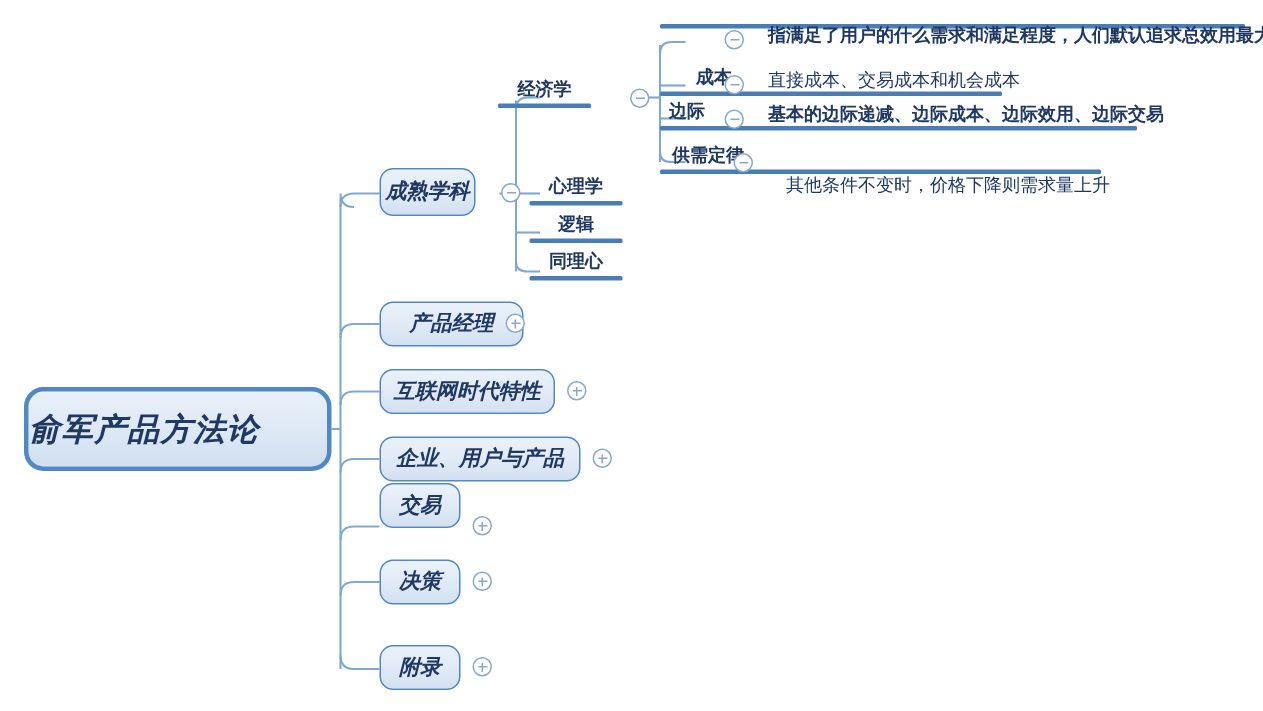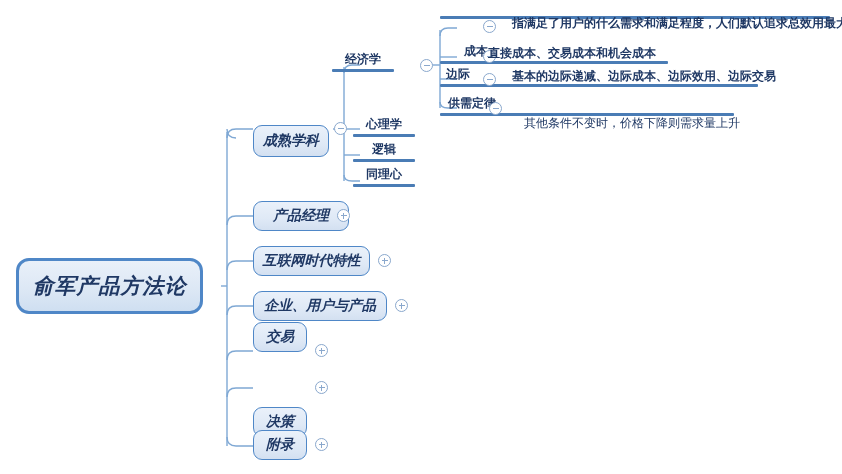--- a/index.html
+++ b/index.html
@@ -24,29 +24,28 @@
     width: 842px;
     height: 474px;
     pointer-events: none;
   }
 
   
   .root-node {
     position: absolute;
     left: 16px;
     top: 258px;
-    width: 187px;
+    width: 205px;
     height: 56px;
     box-sizing: border-box;
     border: 3px solid #4f87c7;
     border-radius: 13px;
     background: linear-gradient(180deg, #e9f0f9 0%, #dde8f5 55%, #cfdff1 100%);
     display: flex;
     align-items: center;
-    justify-content: center;
   }
   .root-node .root-label {
     font-size: 21px;
     font-weight: bold;
     font-style: italic;
     color: #1f3864;
     letter-spacing: 1px;
     white-space: nowrap;
   }
 
@@ -161,21 +160,21 @@
       <path d="M440,57 H457"></path>
       <path d="M440,79 H457"></path>
       <path d="M440,102 Q440,108 448,108 H457"></path>
     </g>
   </svg>
 
   <div class="root-node">
     <span class="root-label">俞军产品方法论</span>
   </div>
 
-  <div class="box-node" style="left:253px; top:125px; width:76px; height:32px;">
+  <div class="box-node" style="left:253px; top:112px; width:64px; height:32px;">
     <span class="box-label">成熟学科</span>
   </div>
   <div class="toggle minus" style="left:334px; top:122px;"></div>
 
   <div class="box-node" style="left:253px; top:201px; width:96px; height:30px;">
     <span class="box-label">产品经理</span>
   </div>
   <div class="toggle plus" style="left:337px; top:209px;"></div>
 
   <div class="box-node" style="left:253px; top:246px; width:117px; height:30px;">
@@ -186,21 +185,21 @@
   <div class="box-node" style="left:253px; top:291px; width:134px; height:30px;">
     <span class="box-label">企业、用户与产品</span>
   </div>
   <div class="toggle plus" style="left:395px; top:299px;"></div>
 
   <div class="box-node" style="left:253px; top:322px; width:54px; height:30px;">
     <span class="box-label">交易</span>
   </div>
   <div class="toggle plus" style="left:315px; top:344px;"></div>
 
-  <div class="box-node" style="left:253px; top:373px; width:54px; height:30px;margin-top:34px;">
+  <div class="box-node" style="left:253px; top:373px; width:54px; height:30px;">
     <span class="box-label">决策</span>
   </div>
   <div class="toggle plus" style="left:315px; top:381px;"></div>
 
   <div class="box-node" style="left:253px; top:430px; width:54px; height:30px;">
     <span class="box-label">附录</span>
   </div>
   <div class="toggle plus" style="left:315px; top:438px;"></div>
 
   <div class="u-node" style="left:332px; top:52px; width:62px;">
@@ -228,21 +227,21 @@
     <span class="u-bar"></span>
   </div>
   <div class="toggle minus" style="left:483px; top:20px;"></div>
   <div style="position:absolute; left:512px; top:15px; font-size:12px; font-weight:bold; color:#1f3864; white-space:nowrap;">指满足了用户的什么需求和满足程度，人们默认追求总效用最大化</div>
 
   <div class="u-node d-node" style="left:440px; top:44px; width:228px;">
     <span class="u-label" style="text-align:left; padding-left:24px;font-family:Liberation Serif, serif;">成本</span>
     <span class="u-bar"></span>
   </div>
   <div class="toggle minus" style="left:483px; top:50px;"></div>
-  <div style="position:absolute; left:488px; top:45px; font-size:12px; font-weight:bold; color:#1f3864; white-space:nowrap;">直接成本、交易成本和机会成本</div>
+  <div style="position:absolute; left:512px; top:45px; font-size:12px; font-weight:normal; color:#1f3864; white-space:nowrap;">直接成本、交易成本和机会成本</div>
 
   <div class="u-node d-node" style="left:440px; top:67px; width:318px;">
     <span class="u-label" style="text-align:left; padding-left:6px;">边际</span>
     <span class="u-bar"></span>
   </div>
   <div class="toggle minus" style="left:483px; top:73px;"></div>
   <div style="position:absolute; left:512px; top:68px; font-size:12px; font-weight:bold; color:#1f3864; white-space:nowrap;">基本的边际递减、边际成本、边际效用、边际交易</div>
 
   <div class="u-node d-node" style="left:440px; top:96px; width:294px;">
     <span class="u-label" style="text-align:left; padding-left:8px;">供需定律</span>

